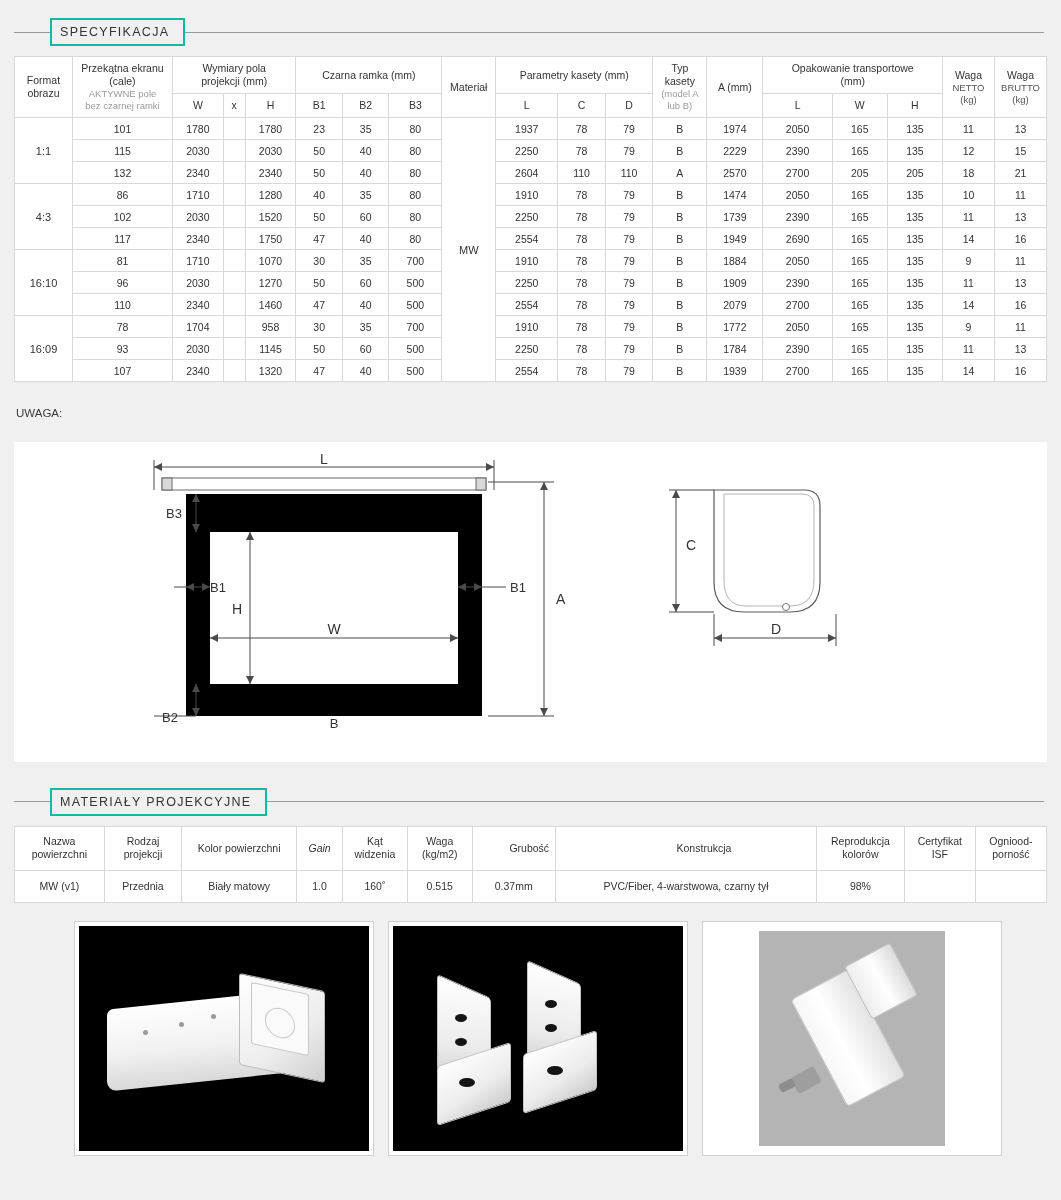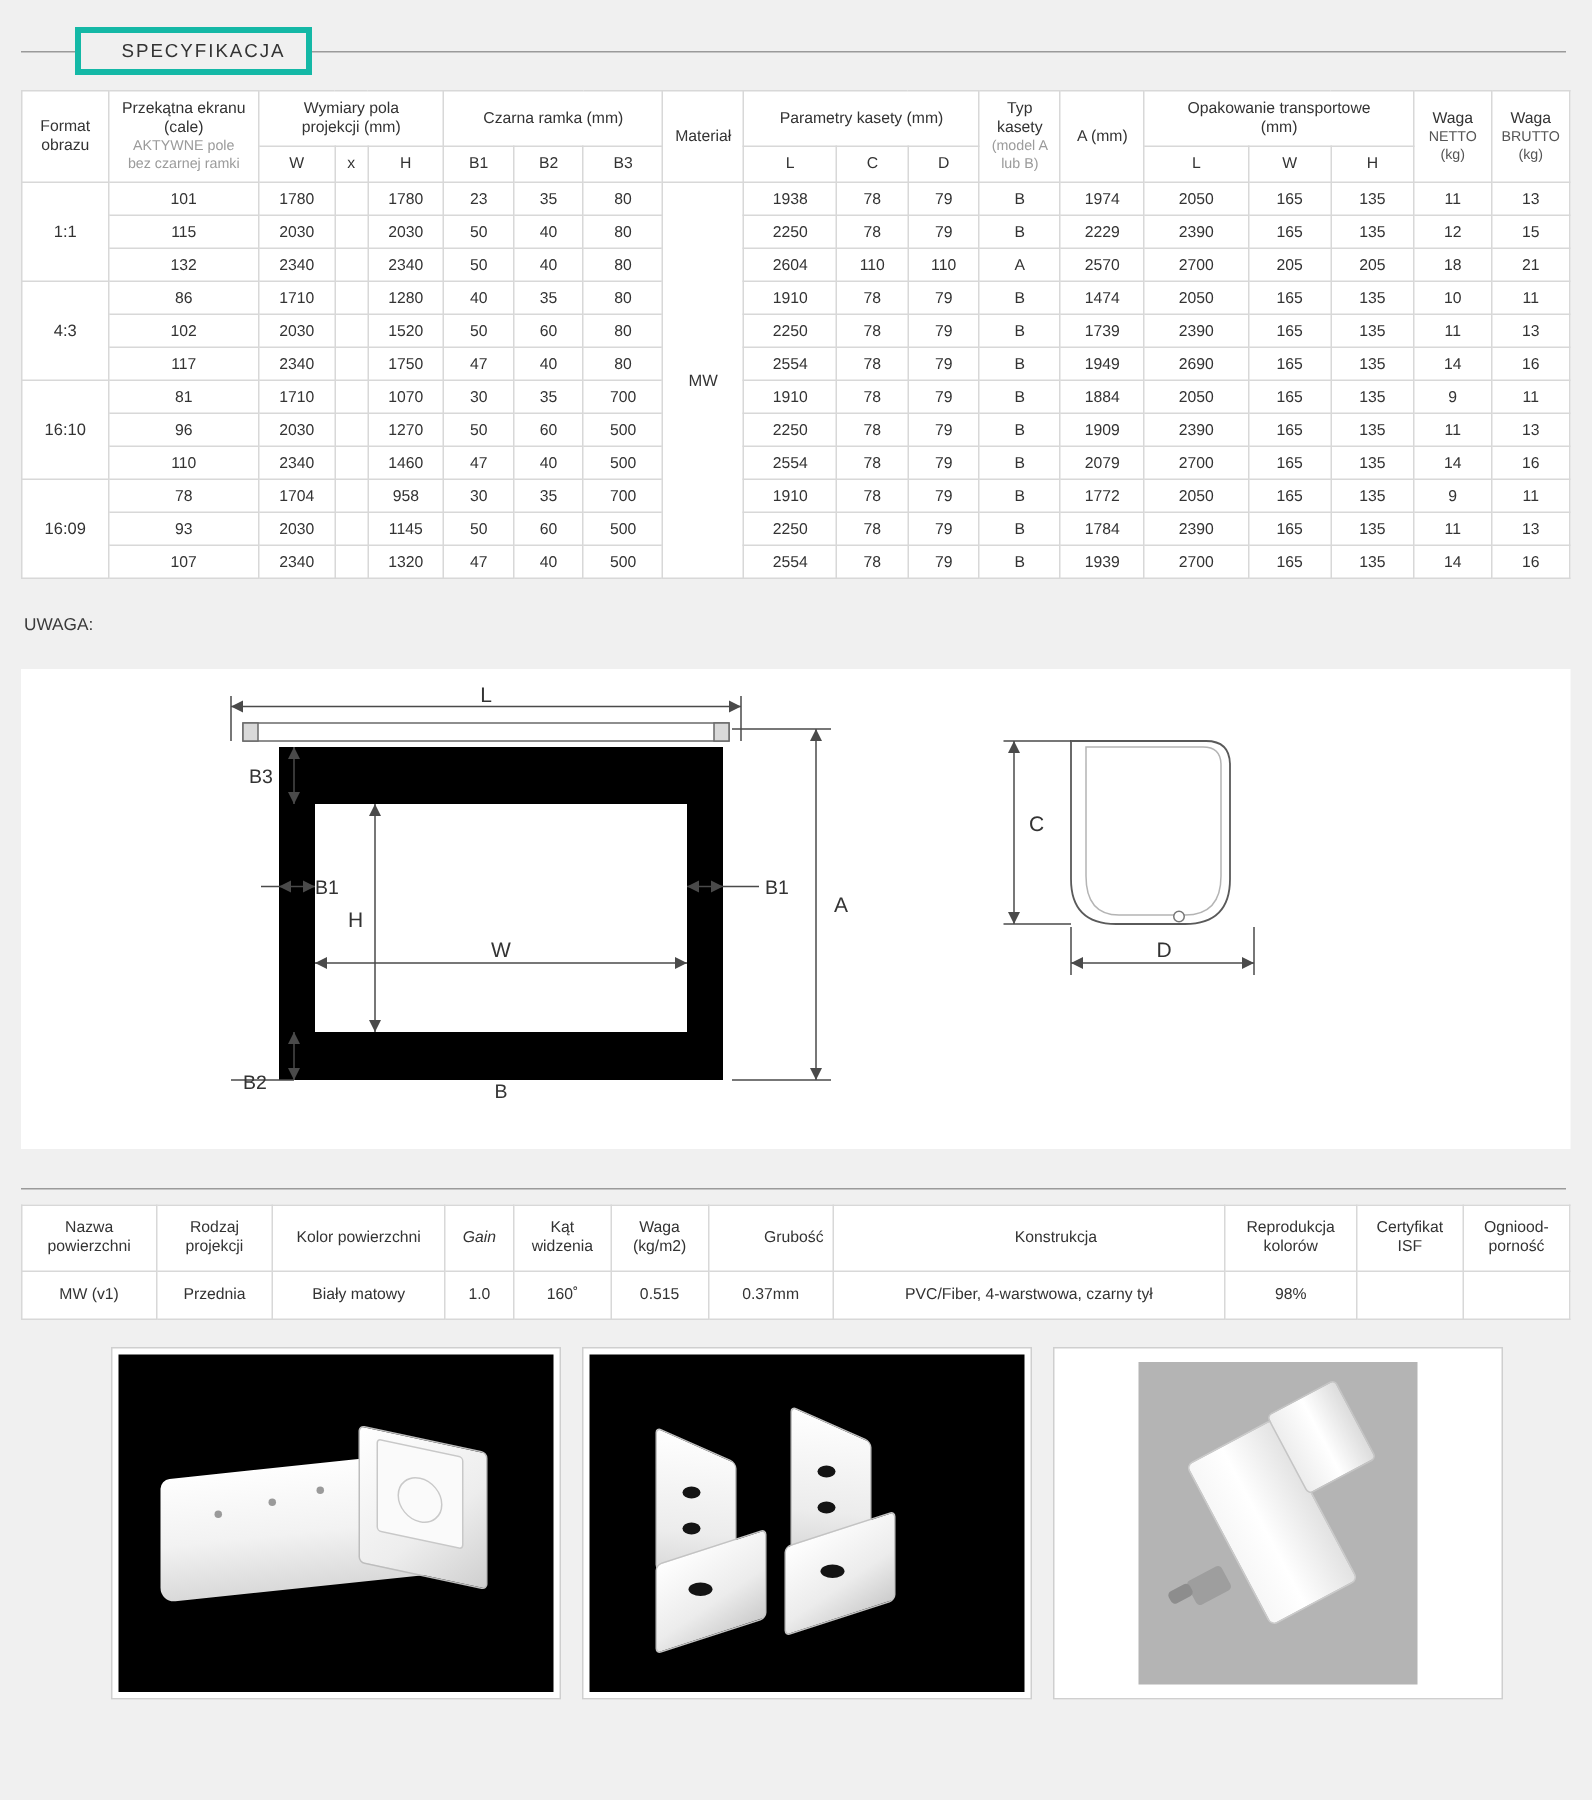--- a/index.html
+++ b/index.html
@@ -22,22 +22,22 @@
     margin: 18px 0 10px 14px;
     width: 1030px;
   }
   .section-head .rule {
     height: 1px;
     background: #9a9a9a;
     flex: 0 0 36px;
   }
   .section-head .rule.long { flex: 1 1 auto; }
   .section-head .label {
-    border: 4px solid #14b8a6;
-    padding: 5px 14px 5px 27px;
+    border: 2px solid #14b8a6;
+    padding: 5px 14px 5px 8px;
     font-size: 12.5px;
     letter-spacing: 1.3px;
     color: #333;
     background: #f0f0f0;
     white-space: nowrap;
   }
 
   
   .panel {
     background: #ffffff;
@@ -296,21 +296,21 @@
         <tr>
           <td class="fmt-cell" rowspan="3">1:1</td>
           <td>101</td>
           <td>1780</td>
           <td></td>
           <td>1780</td>
           <td>23</td>
           <td>35</td>
           <td>80</td>
           <td class="mat-cell" rowspan="12">MW</td>
-          <td>1938</td>
+          <td>1937</td>
           <td>78</td>
           <td>79</td>
           <td>B</td>
           <td>1974</td>
           <td>2050</td>
           <td>165</td>
           <td>135</td>
           <td>11</td>
           <td>13</td>
         </tr>
@@ -627,20 +627,21 @@
       <path d="M822 196 l-8 -4 v8 z" fill="#4a4a4a" stroke="none"></path>
       <line x1="700" y1="172" x2="700" y2="204"></line>
       <line x1="822" y1="172" x2="822" y2="204"></line>
     </g>
     <text x="762" y="192" font-size="14" fill="#333" text-anchor="middle" font-family="Liberation Sans, sans-serif">D</text>
   </svg>
 </div>
 
 <div class="section-head" style="margin-top:26px">
   <div class="rule"></div>
+  <div class="label">MATERIAŁY PROJEKCYJNE</div>
   <div class="rule long"></div>
 </div>
 
 <table class="mat">
   <thead>
     <tr id="mat-head-row">
         <th style="width: 86px;">Nazwa<br>powierzchni</th>
         <th style="width: 74px;">Rodzaj<br>projekcji</th>
         <th style="width: 110px;">Kolor powierzchni</th>
         <th style="width: 44px; font-style: italic;">Gain</th>

